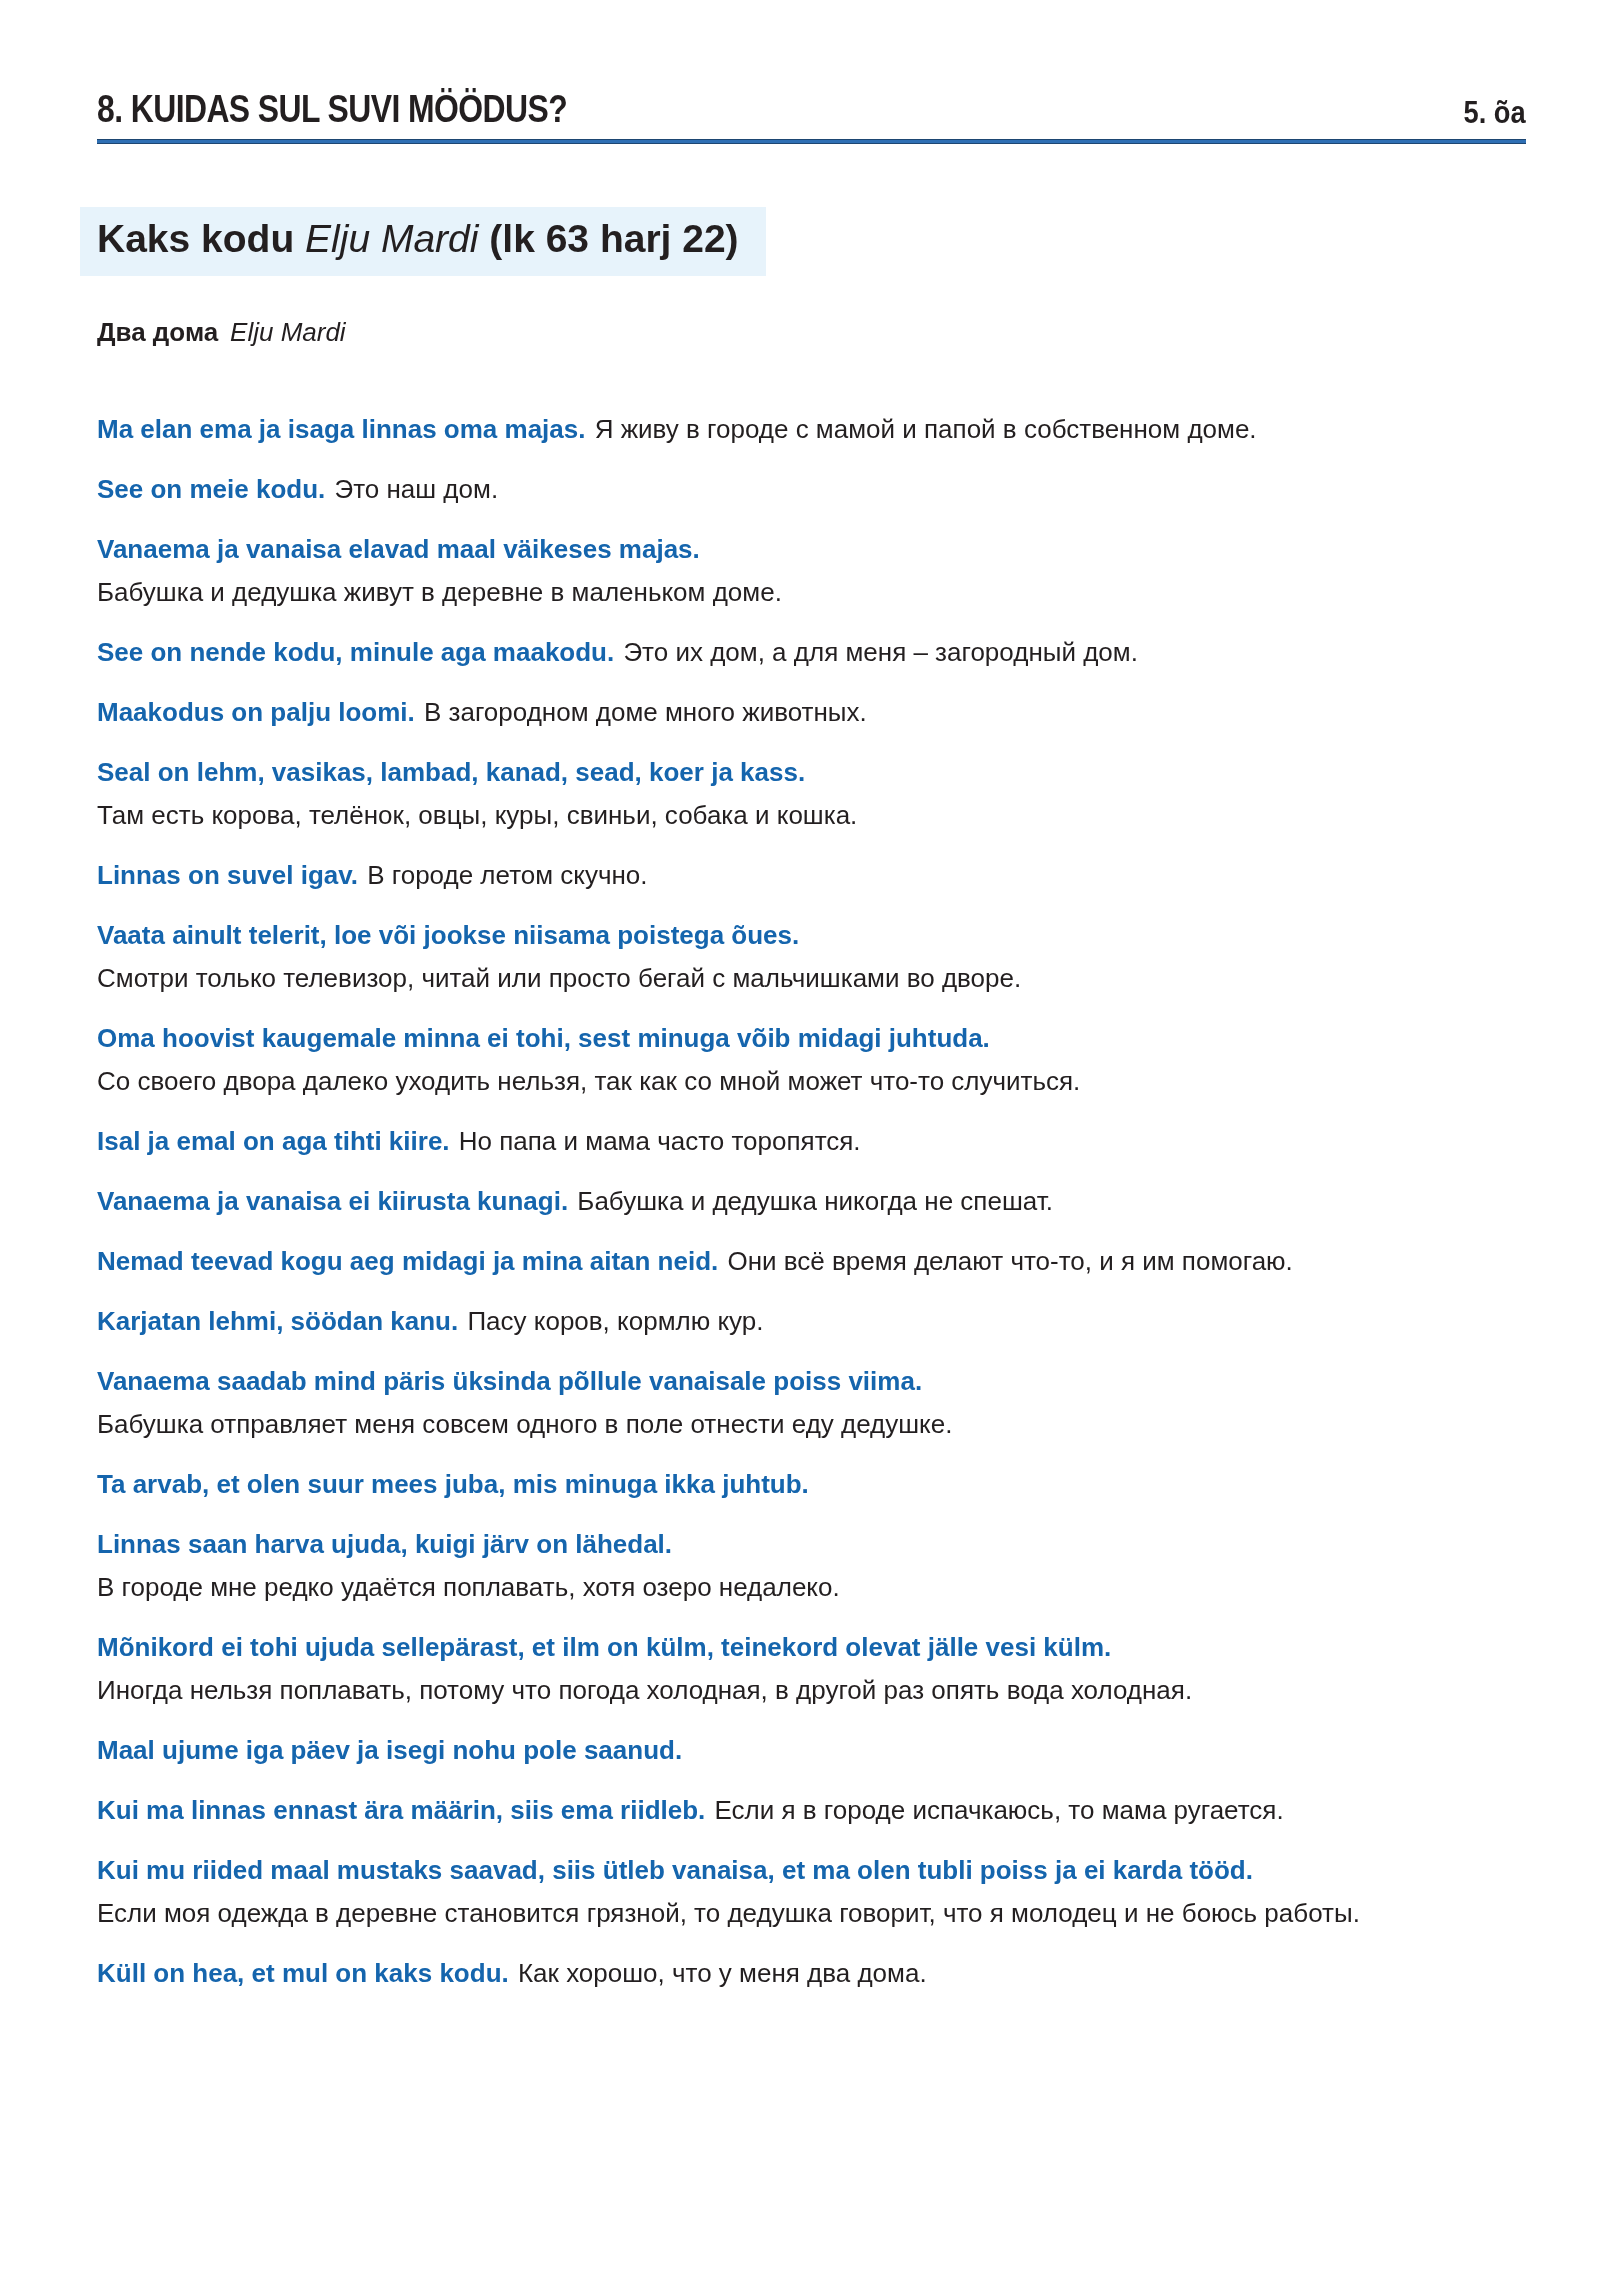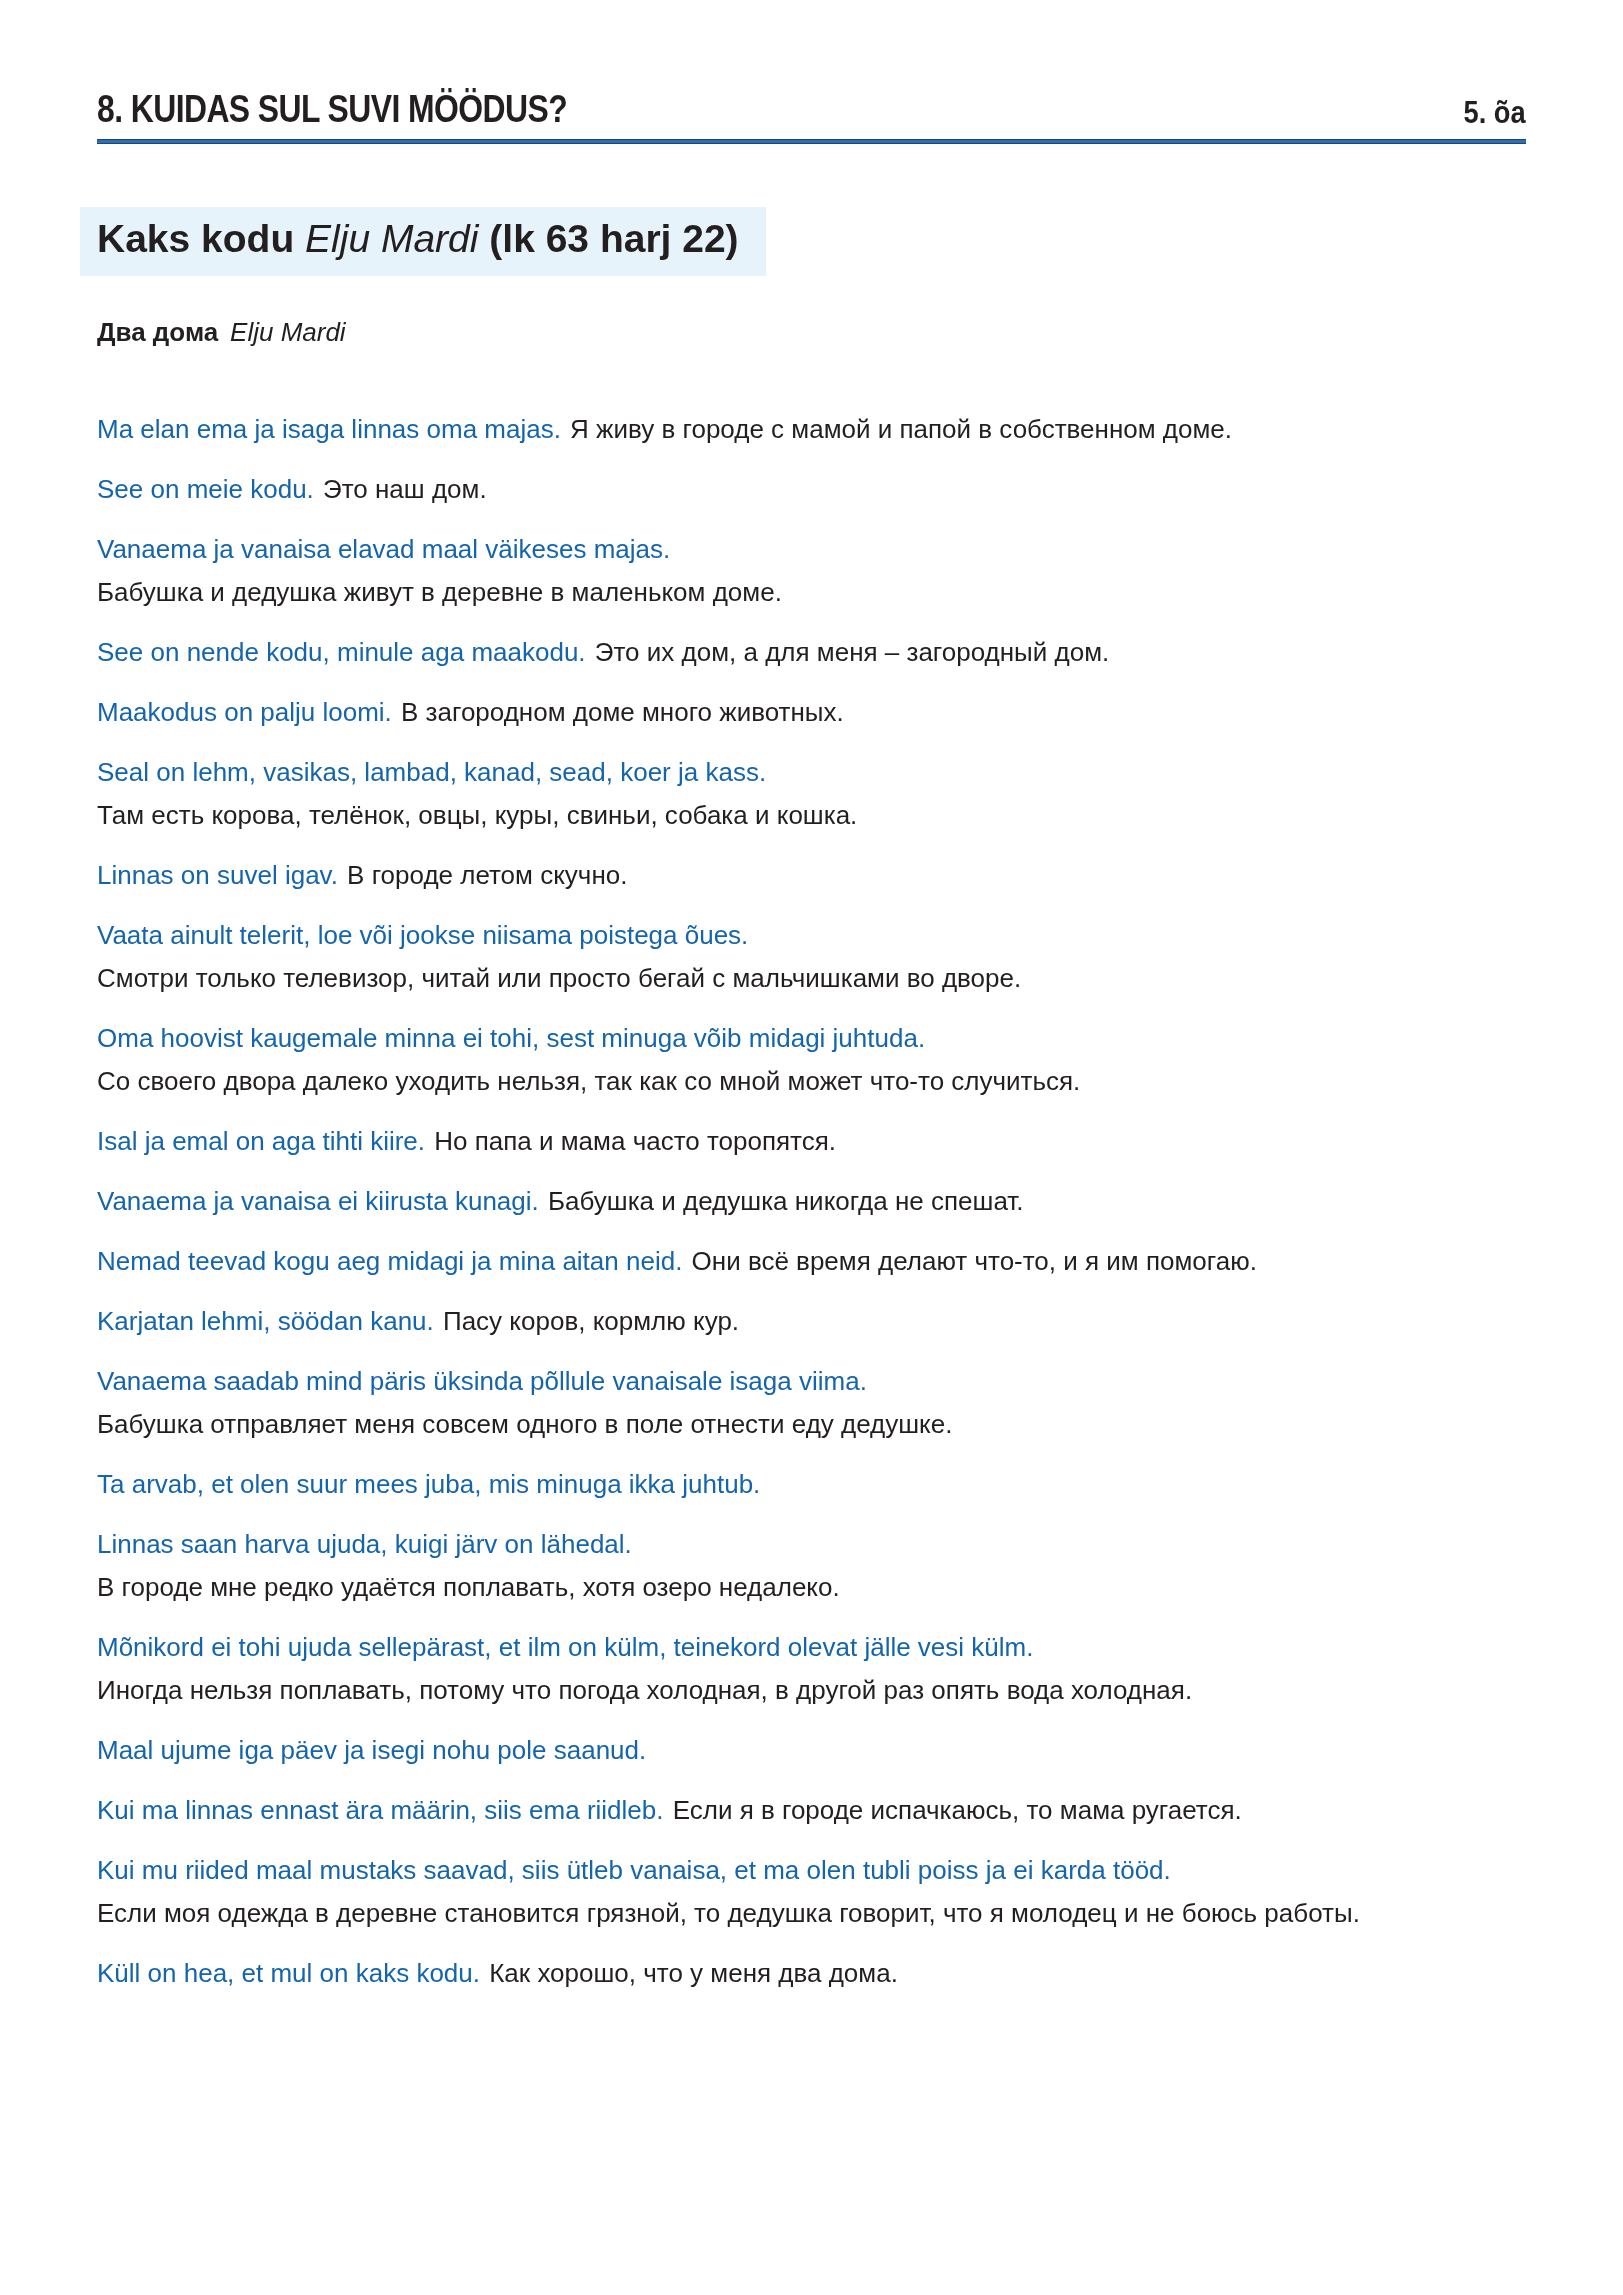--- a/index.html
+++ b/index.html
@@ -91,21 +91,21 @@
   
   .text-paragraphs {
     margin-top: 60px;
     width: 1429px;
     font-size: 26px;
     line-height: 43px;
   }
   .pair { margin: 0 0 17px 0; }
   .pair .et {
     color: var(--accent-blue);
-    font-weight: normal;
+    font-weight: bold;
   }
   .pair .ru {
     color: var(--text-black);
     font-weight: normal;
     margin-left: 9.2px;
   }
   .pair.break .ru {
     display: block;
     margin-left: 0;
   }
@@ -147,21 +147,21 @@
   <p class="pair break"><span class="et">Oma hoovist kaugemale minna ei tohi, sest minuga võib midagi juhtuda.</span><span class="ru">Со своего двора далеко уходить нельзя, так как со мной может что-то случиться.</span></p>
 
   <p class="pair"><span class="et">Isal ja emal on aga tihti kiire.</span><span class="ru">Но папа и мама часто торопятся.</span></p>
 
   <p class="pair"><span class="et">Vanaema ja vanaisa ei kiirusta kunagi.</span><span class="ru">Бабушка и дедушка никогда не спешат.</span></p>
 
   <p class="pair"><span class="et">Nemad teevad kogu aeg midagi ja mina aitan neid.</span><span class="ru">Они всё время делают что-то, и я им помогаю.</span></p>
 
   <p class="pair"><span class="et">Karjatan lehmi, söödan kanu.</span><span class="ru">Пасу коров, кормлю кур.</span></p>
 
-  <p class="pair break"><span class="et">Vanaema saadab mind päris üksinda põllule vanaisale isaga viima.</span><span class="ru">Бабушка отправляет меня совсем одного в поле отнести еду дедушке.</span></p>
+  <p class="pair break"><span class="et">Vanaema saadab mind päris üksinda põllule vanaisale poiss viima.</span><span class="ru">Бабушка отправляет меня совсем одного в поле отнести еду дедушке.</span></p>
 
   <p class="pair break"><span class="et">Ta arvab, et olen suur mees juba, mis minuga ikka juhtub.</span></p>
 
   <p class="pair break"><span class="et">Linnas saan harva ujuda, kuigi järv on lähedal.</span><span class="ru">В городе мне редко удаётся поплавать, хотя озеро недалеко.</span></p>
 
   <p class="pair break"><span class="et">Mõnikord ei tohi ujuda sellepärast, et ilm on külm, teinekord olevat jälle vesi külm.</span><span class="ru">Иногда нельзя поплавать, потому что погода холодная, в другой раз опять вода холодная.</span></p>
 
   <p class="pair break"><span class="et">Maal ujume iga päev ja isegi nohu pole saanud.</span></p>
 
   <p class="pair"><span class="et">Kui ma linnas ennast ära määrin, siis ema riidleb.</span><span class="ru">Если я в городе испачкаюсь, то мама ругается.</span></p>

